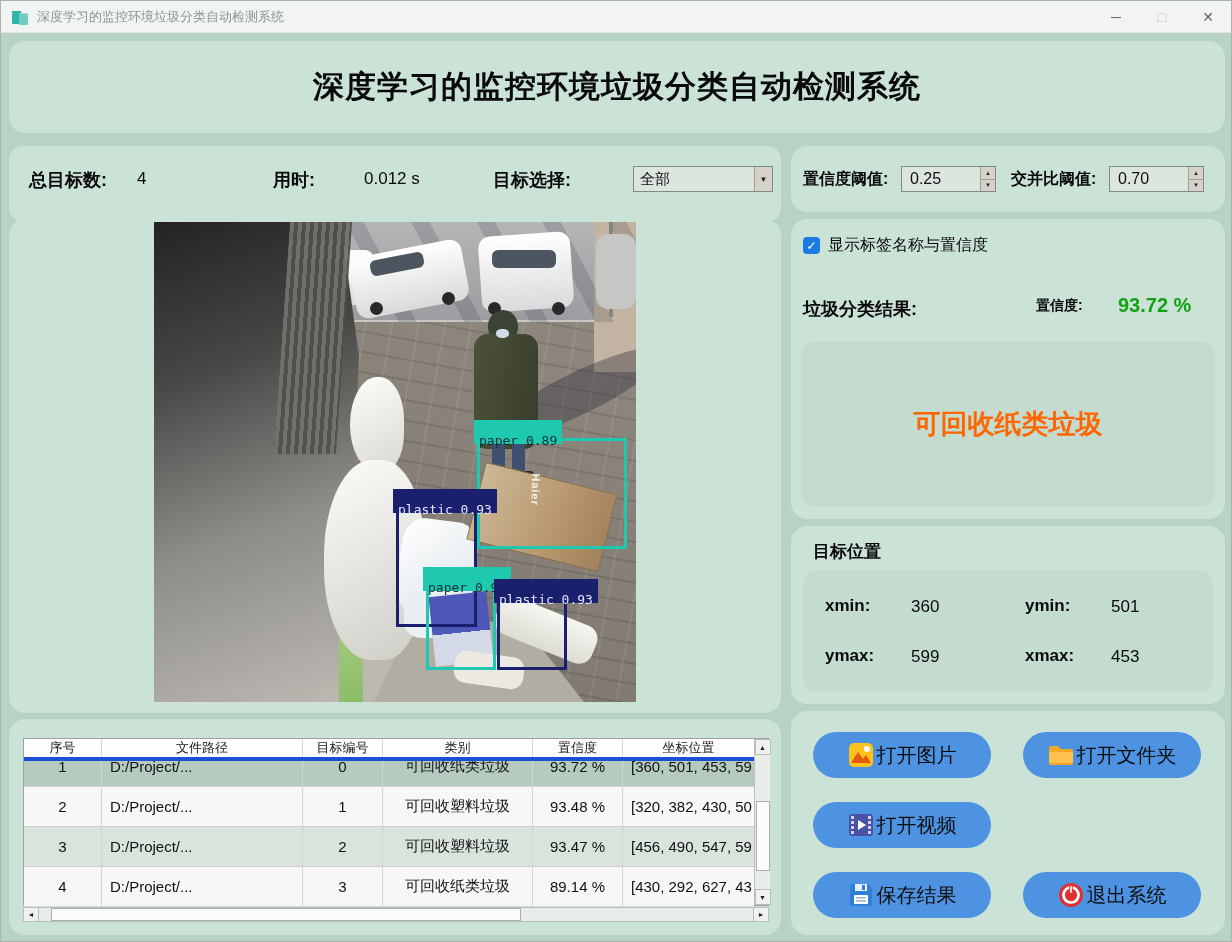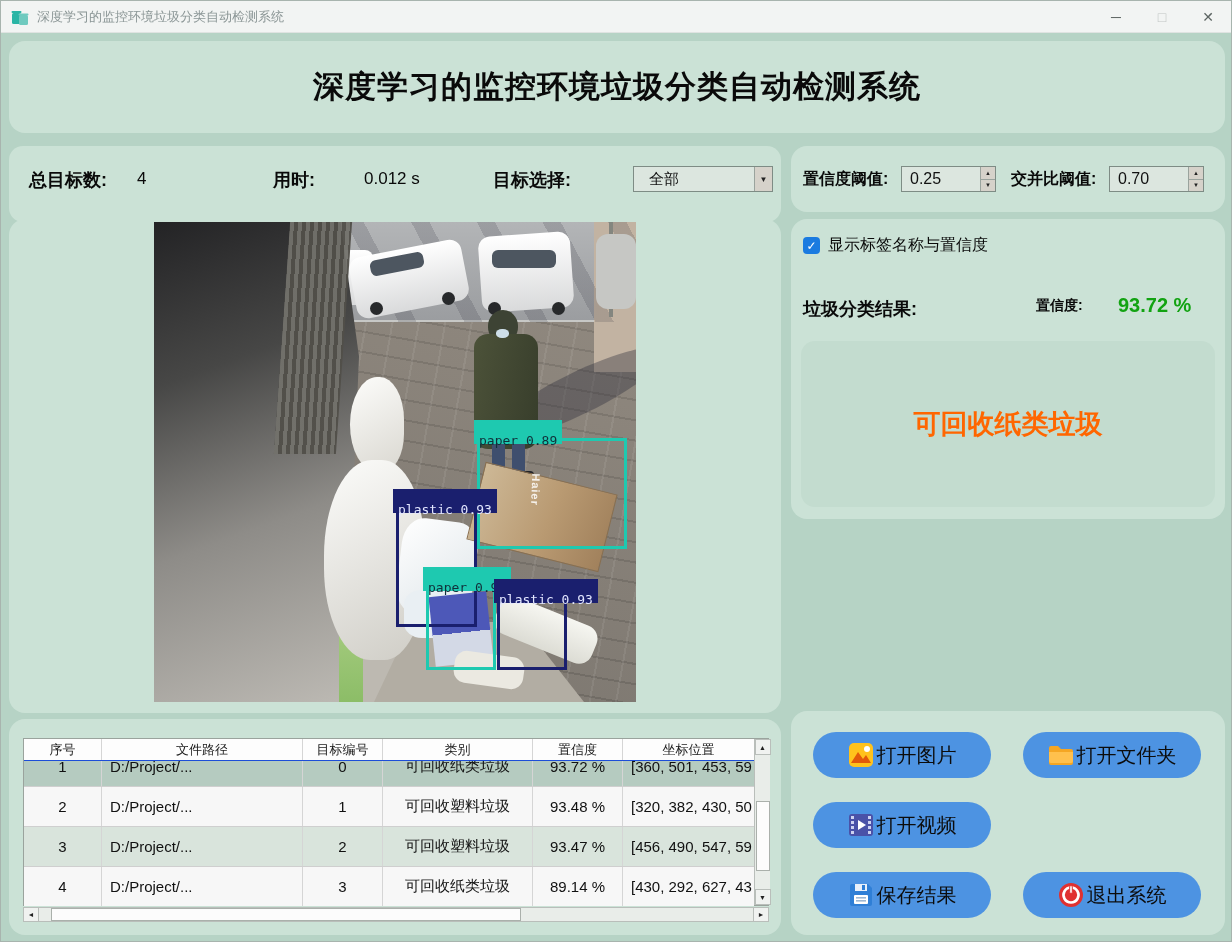--- a/index.html
+++ b/index.html
@@ -21,21 +21,21 @@
   .header-panel { left:8px; top:8px; width:1216px; height:92px; display:flex; align-items:center; justify-content:center; }
   .header-panel h1 { font-size:31px; font-weight:bold; color:#0a0a0a; letter-spacing:1px; }
 
   
   .stats-panel { left:8px; top:113px; width:772px; height:76px;border-radius:14px; }
   .threshold-panel { left:790px; top:113px; width:434px; height:66px; }
   .stat-label { position:absolute; top:22px; font-size:18px; font-weight:bold; color:#0a0a0a; }
   .stat-value { position:absolute; top:23px; font-size:17px; color:#0a0a0a; }
 
   .dropdown { position:absolute; left:624px; top:20px; width:140px; height:26px; background:#dce6df; border:1px solid #7e8c85; display:flex; align-items:center; }
-  .dropdown .dd-value { flex:1; font-size:15px; padding-left:15px; color:#111; }
+  .dropdown .dd-value { flex:1; font-size:15px; padding-left:6px; color:#111; }
   .dd-btn { width:18px; height:24px; background:#d6d2ca; border-left:1px solid #9aa39d; display:flex; align-items:center; justify-content:center; font-size:8px; color:#222; }
 
   .spinbox { position:absolute; top:20px; height:26px; background:#dce6df; border:1px solid #7e8c85; display:flex; }
   .spin-value { width:78px; font-size:16px; color:#111; padding:3px 0 0 8px; }
   .spin-btns { width:15px; display:flex; flex-direction:column; border-left:1px solid #9aa39d; }
   .spin-btn { flex:1; background:#d6d2ca; font-size:6px; color:#222; display:flex; align-items:center; justify-content:center; border-bottom:1px solid #9aa39d; }
   .spin-btn:last-child { border-bottom:none; }
   .th-label { position:absolute; top:23px; font-size:16px; font-weight:bold; color:#0a0a0a; }
 
   
@@ -140,21 +140,21 @@
   .ab1 { left:22px; top:21px; } .ab2 { left:232px; top:21px; }
   .ab3 { left:22px; top:91px; } .ab4 { left:232px; top:91px; }
   .ab5 { left:22px; top:161px; } .ab6 { left:232px; top:161px; }
   .action-btn svg { flex:0 0 auto; }
 
   
   .table-panel { left:8px; top:686px; width:772px; height:216px; }
   .table-wrap { position:absolute; left:14px; top:19px; width:746px; height:168px; background:#fff;
     border:1px solid #9aa39d; display:flex; }
   .grid { width:730px; }
-  .thead { display:flex; height:22px; background:#fdfdfd; border-bottom:1px solid #1d4ed8; position:relative; z-index:2; }
+  .thead { display:flex; height:22px; background:#fdfdfd; border-bottom:4px solid #1d4ed8; position:relative; z-index:2; }
   .th { font-size:13px; color:#1a1a1a; display:flex; align-items:center; justify-content:center;
     border-right:1px solid #d5d5d5; overflow:hidden; white-space:nowrap; }
   .tbody-clip { height:145px; overflow:hidden; }
   .tr { display:flex; height:40px; border-bottom:1px solid #cfcfcf; background:#f7f7f7; }
   .tr.first { margin-top:-14px; background:#b5cbc0; }
   .tr.alt { background:#d9e4dc; }
   .td { font-size:15px; color:#111; display:flex; align-items:center; justify-content:center;
     border-right:1px solid #d5d5d5; overflow:hidden; white-space:nowrap; }
   .td.left { justify-content:flex-start; padding-left:8px; }
   .c0 { width:78px; } .c1 { width:201px; } .c2 { width:80px; } .c3 { width:150px; } .c4 { width:90px; } .c5 { width:131px; border-right:none; }
@@ -286,20 +286,33 @@
         <span class="check-label">显示标签名称与置信度</span>
       </div>
       <span class="res-label">垃圾分类结果:</span>
       <span class="conf-label">置信度:</span>
       <span class="conf-value">93.72 %</span>
       <div class="result-box">
         <span class="result-text">可回收纸类垃圾</span>
       </div>
     </div>
 
+    <div class="panel position-panel">
+      <span class="pos-title">目标位置</span>
+      <div class="pos-box">
+        <b class="pos-item pl1">xmin:</b>
+        <span class="pos-item pv1">360</span>
+        <b class="pos-item pl2">ymin:</b>
+        <span class="pos-item pv2">501</span>
+        <b class="pos-item pl3">ymax:</b>
+        <span class="pos-item pv3">599</span>
+        <b class="pos-item pl4">xmax:</b>
+        <span class="pos-item pv4">453</span>
+      </div>
+    </div>
 
     <div class="panel buttons-panel">
       <button class="action-btn ab1">
         <svg width="26" height="26" viewBox="0 0 26 26">
           <rect x="1" y="1" width="24" height="24" rx="5" fill="#ffc21c"></rect>
           <circle cx="19" cy="7" r="3" fill="#fff"></circle>
           <path d="M3 21 L10 10 L15 17 L18 13 L23 21 Z" fill="#e2590a"></path>
         </svg>
         <span>打开图片</span>
       </button>

